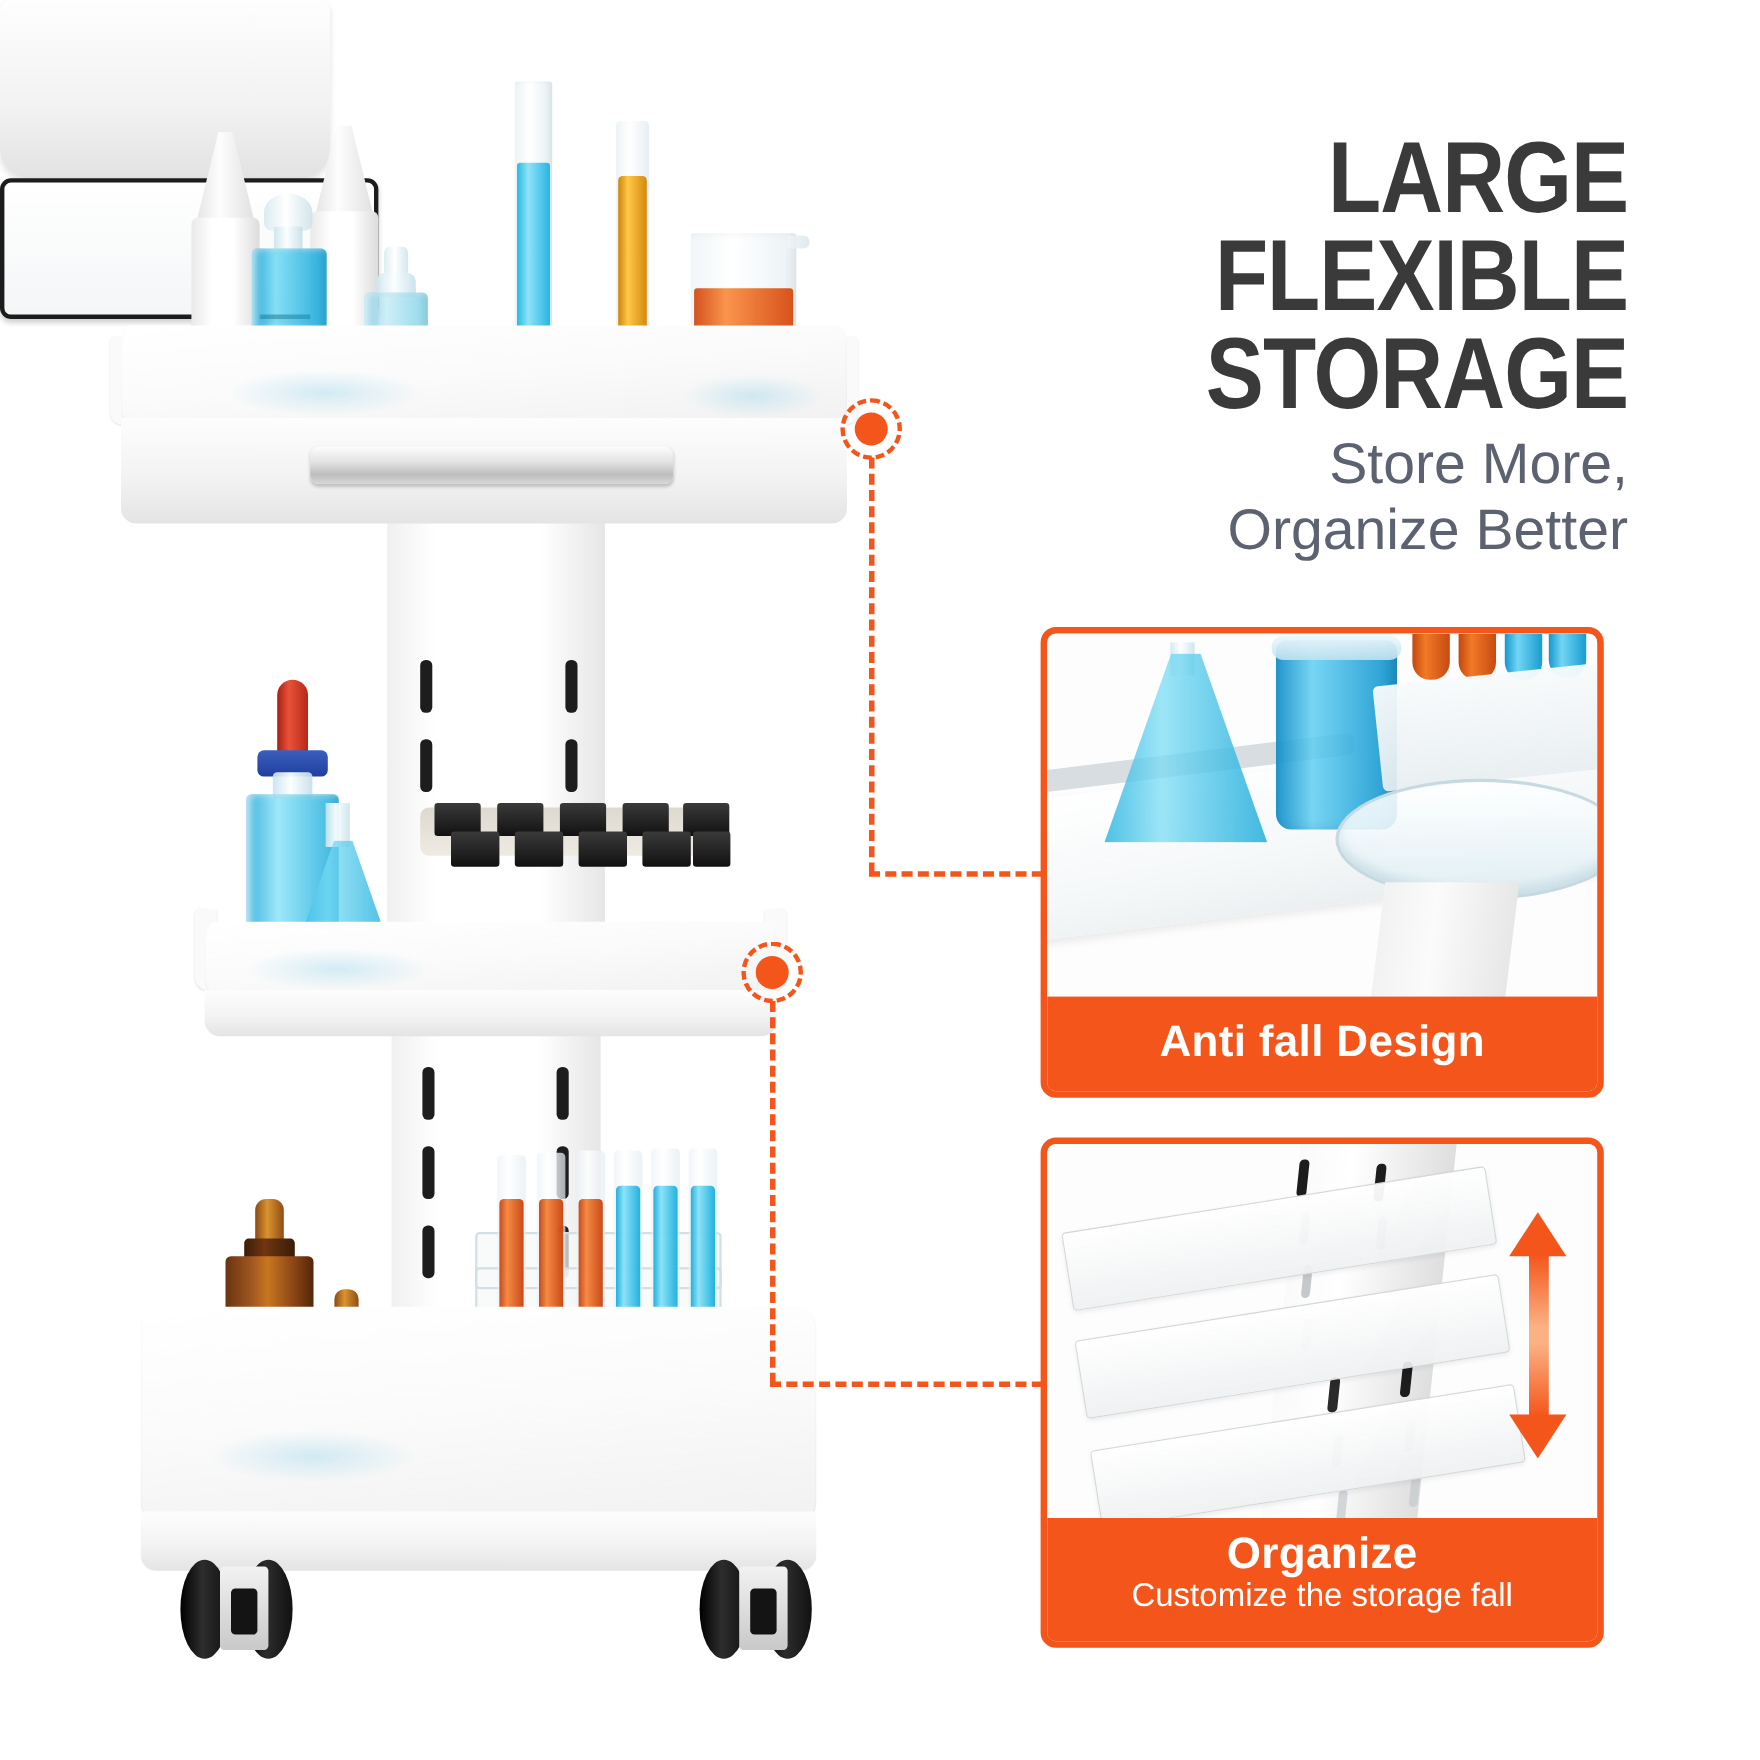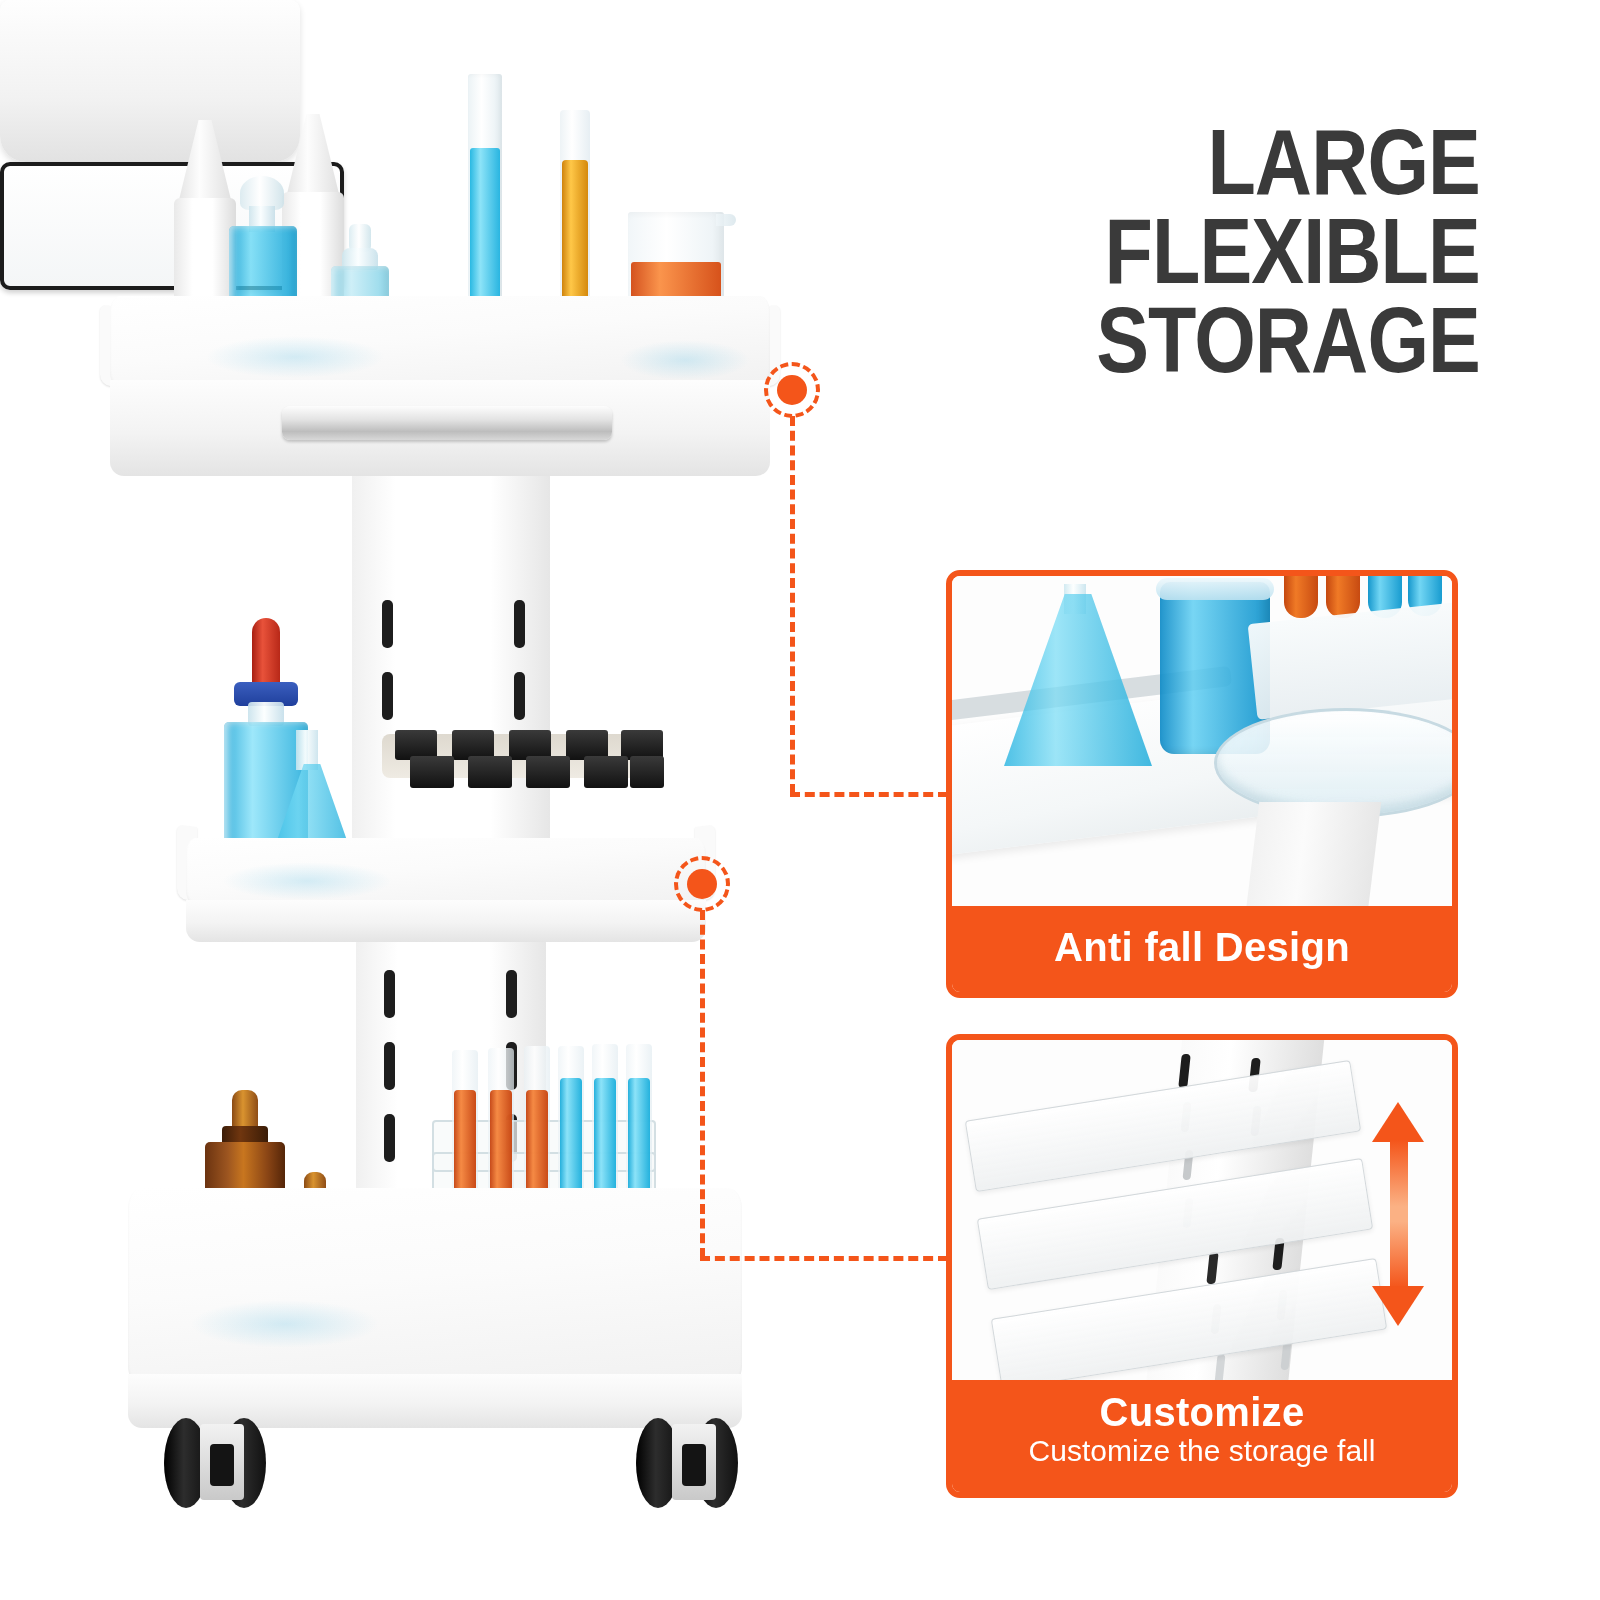--- a/index.html
+++ b/index.html
@@ -276,20 +276,24 @@
       <div class="w" style="left:58px;top:0;"></div>
       <div class="hub" style="left:36px;top:6px;width:44px;height:76px;"></div>
       <div class="hub" style="left:46px;top:26px;width:24px;height:42px;background:#141414;border-radius:4px;"></div>
     </div>
   </div>
 
   <div class="headline">
     <div>LARGE FLEXIBLE</div>
     <div>STORAGE</div>
   </div>
+  <div class="subhead">
+    <div>Store More,</div>
+    <div>Organize Better</div>
+  </div>
 
   <div class="dot" style="left:764px;top:362px;"></div>
   <div class="ln-v" style="left:790px;top:416px;height:378px;"></div>
   <div class="ln-h" style="left:790px;top:792px;width:158px;"></div>
 
   <div class="dot" style="left:674px;top:856px;"></div>
   <div class="ln-v" style="left:700px;top:910px;height:348px;"></div>
   <div class="ln-h" style="left:700px;top:1256px;width:248px;"></div>
 
   <div class="panel" id="panel-anti">
@@ -354,18 +358,18 @@
 
       <div class="ghost-shelf" style="left:16px;top:50px;width:388px;height:70px;transform:rotate(-9deg);"></div>
       <div class="ghost-shelf" style="left:28px;top:148px;width:388px;height:70px;transform:rotate(-9deg);"></div>
       <div class="ghost-shelf" style="left:42px;top:248px;width:388px;height:70px;transform:rotate(-9deg);"></div>
 
       <div class="arrow-up" style="left:420px;top:62px;"></div>
       <div class="arrow-stem" style="left:438px;top:100px;height:148px;"></div>
       <div class="arrow-dn" style="left:420px;top:246px;"></div>
     </div>
     <div class="cap">
-      <div class="cap-t">Customize</div>
+      <div class="cap-t">Organize</div>
       <div class="cap-s">Customize the storage fall</div>
     </div>
   </div>
 
 </div>
 
 </body></html>

